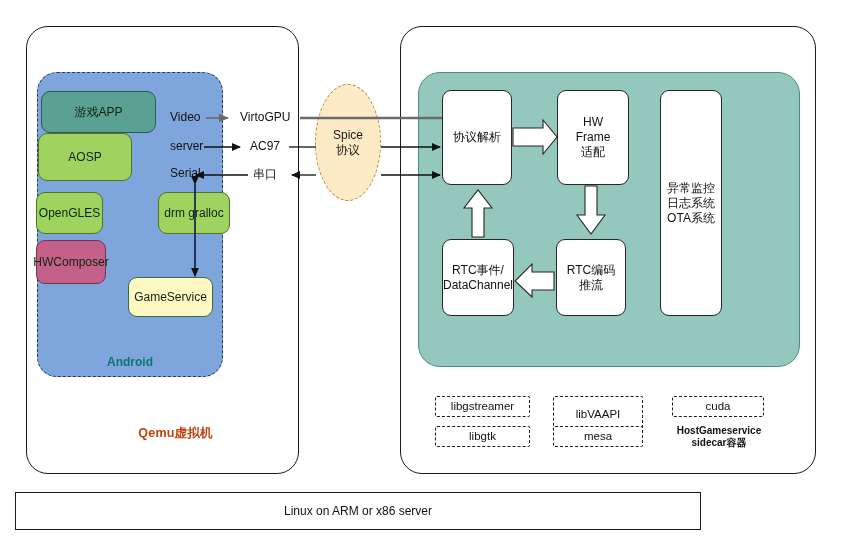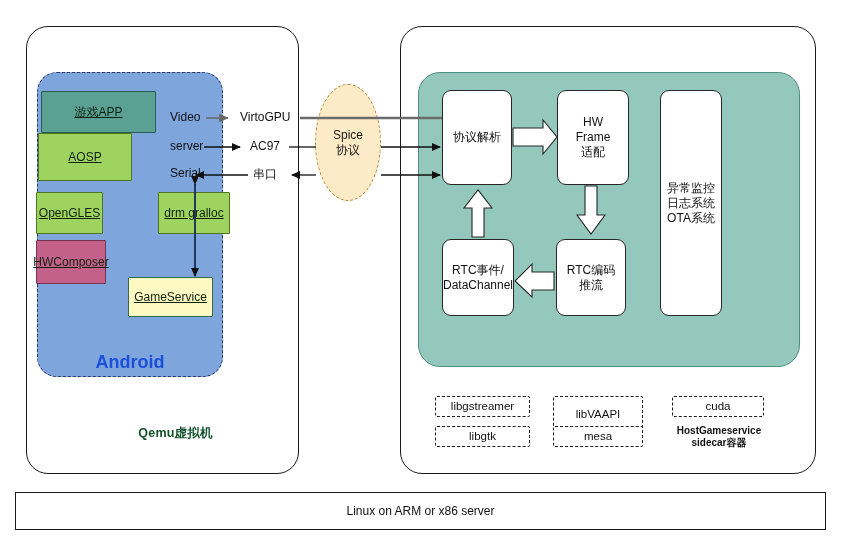--- a/index.html
+++ b/index.html
@@ -30,45 +30,44 @@
   .nowrap { white-space: pre-line; }
 
   
   .outer-card {
     border: 1.3px solid #1a1a1a;
     border-radius: 22px;
     background: #ffffff;
   }
   .outer-label {
     font-size: 12.5px;
-    color: #14532d;
+    color: #c2410c;
     font-weight: 700;
     letter-spacing: .2px;
     padding-left: 26px;
   }
 
   
   .android-panel {
     border: 1.6px dashed #2b3a67;
     border-radius: 20px;
     background: #7ea6dd;
   }
   .android-title {
-    font-size: 18px;
+    font-size: 12px;
     font-weight: 700;
-    color: #1d4ed8;
+    color: #0f766e;
   }
 
   
   .comp {
-    border-radius: 1px;
+    border-radius: 9px;
     border: 1.1px solid #2b2b2b;
     font-size: 12px;
     color: #10220f;
-    text-decoration: underline;
   }
   .comp.teal   { background: #5aa193; border-color: #2c5b52; }
   .comp.green  { background: #9ed35f; border-color: #4f7520; }
   .comp.pink   { background: #c4618a; border-color: #78324c; }
   .comp.green2 { background: #fef9c3; border-color: #356d4b; }
 
   
   .host-group {
     background: #95c8bd;
     border: 1.2px solid #4e8d81;
@@ -189,21 +188,21 @@
   <div class="abs ctr lib-chip" style="left:435px; top:396px; width:95px; height:21px;">libgstreamer</div>
   <div class="abs ctr lib-chip" style="left:553px; top:396px; width:90px; height:36px;text-align:center;">libVAAPI</div>
   <div class="abs ctr lib-chip" style="left:672px; top:396px; width:92px; height:21px;">cuda</div>
 
   <div class="abs ctr lib-chip" style="left:435px; top:426px; width:95px; height:21px;">libgtk</div>
   <div class="abs ctr lib-chip" style="left:553px; top:426px; width:90px; height:21px;">mesa</div>
 
   <div class="abs ctr sidecar-label nowrap" style="left:660px; top:420px; width:118px; height:34px;">HostGameservice
 sidecar容器</div>
 
-  <div class="abs ctr bottom-bar" style="left:15px; top:492px; width:811px; height:38px;">Linux on ARM or x86 server</div>
+  <div class="abs ctr bottom-bar" style="left:15px; top:492px; width:686px; height:38px;">Linux on ARM or x86 server</div>
 
   <svg class="overlay" viewBox="0 0 841 543">
     <defs>
       <marker id="ah" markerWidth="9" markerHeight="9" refX="8" refY="4.5" orient="auto" markerUnits="userSpaceOnUse">
         <path d="M0,0.6 L9,4.5 L0,8.4 z" fill="#111111"></path>
       </marker>
       <marker id="ahg" markerWidth="10" markerHeight="10" refX="9" refY="5" orient="auto" markerUnits="userSpaceOnUse">
         <path d="M0,0.8 L10,5 L0,9.2 z" fill="#6b6b6b"></path>
       </marker>
     </defs>

